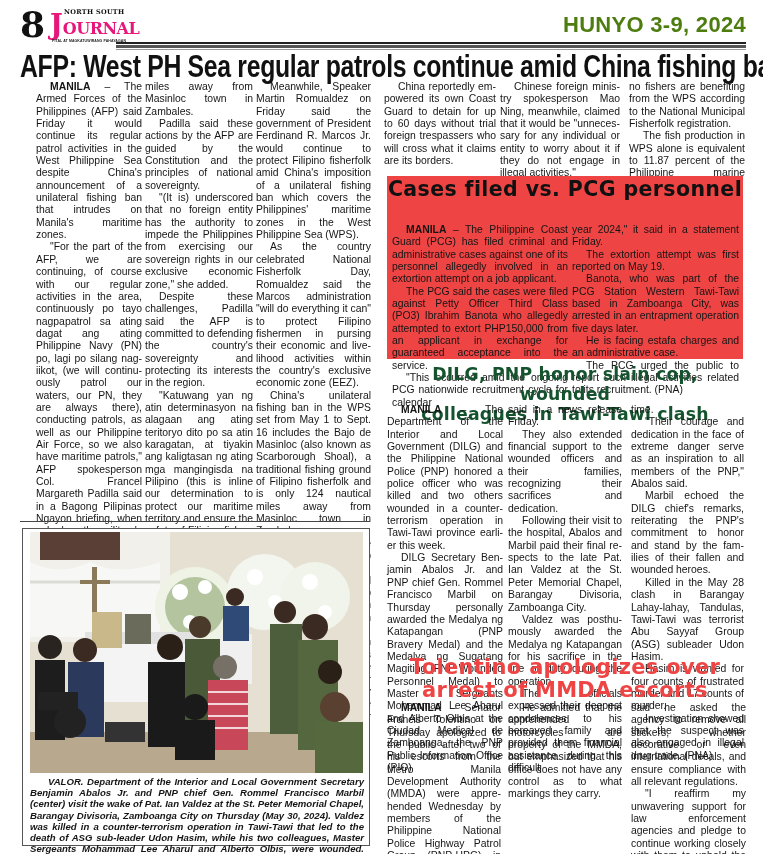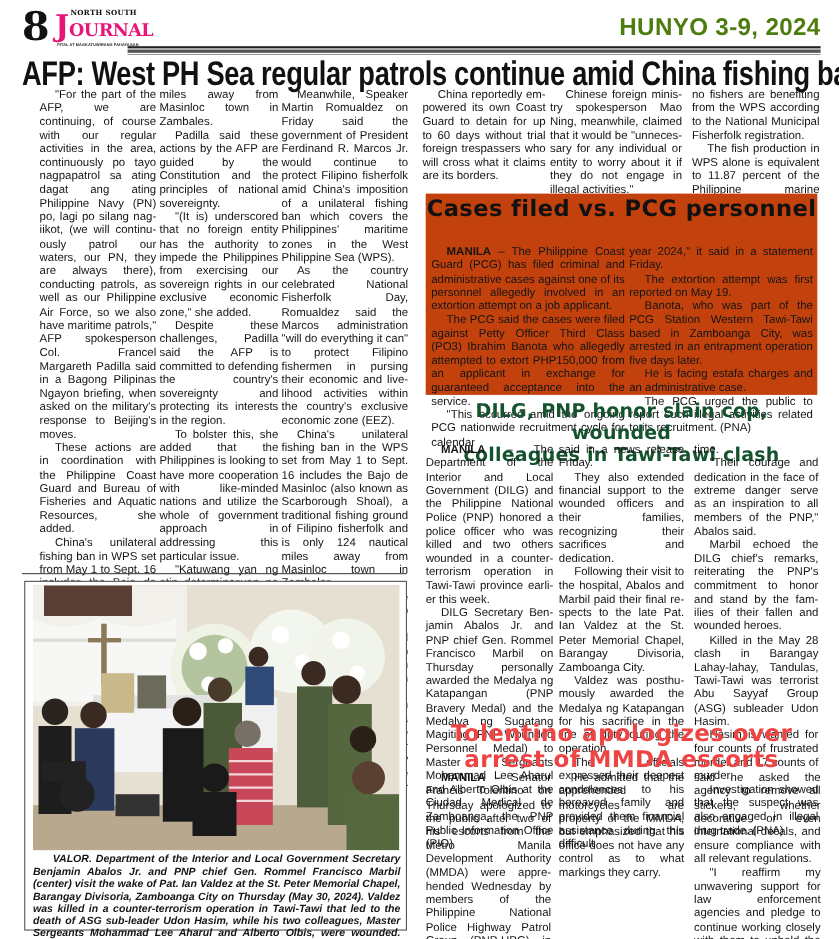--- a/index.html
+++ b/index.html
@@ -33,21 +33,21 @@
   .afp-c2 { left: 145px; top: 81px; width: 108px; }
   .afp-c3 { left: 256px; top: 81px; width: 115px; }
   .afp-c4 { left: 384px; top: 81px; width: 112px; }
   .afp-c5 { left: 500px; top: 81px; width: 120px; }
   .afp-c6 { left: 629px; top: 81px; width: 116px; }
 
   
   .afp-rule { position: absolute; left: 20px; top: 521px; width: 350px; height: 1px; background: #444; }
 
   
-  .cases-box { position: absolute; left: 387px; top: 176px; width: 356px; height: 183px; background: #c2410c; }
+  .cases-box { position: absolute; left: 387px; top: 176px; width: 356px; height: 183px; background: #ef4444; }
   .cases-headline { position: absolute; left: 0; top: 2px; width: 356px; text-align: center; font-family: "DejaVu Sans", sans-serif; font-weight: bold; font-size: 20.5px; line-height: 22px; letter-spacing: 0.4px; color: #111; }
   .cases-c1 { left: 392px; top: 224px; width: 176px; }
   .cases-c2 { left: 572px; top: 224px; width: 167px; }
 
   
   .dilg-headline { position: absolute; left: 387px; top: 364px; width: 356px; text-align: center; font-family: "DejaVu Sans", sans-serif; font-weight: bold; font-size: 17.3px; line-height: 20px; letter-spacing: 0.2px; color: #14532d; }
   .dilg-c1 { left: 387px; top: 404px; width: 116px; }
   .dilg-c2 { left: 508px; top: 404px; width: 114px; }
   .dilg-c3 { left: 631px; top: 404px; width: 113px; }
 
@@ -75,30 +75,30 @@
   </div>
   <div class="issue-date">HUNYO 3-9, 2024</div>
   <div class="rule-a"></div>
   <div class="rule-b"></div>
   <div class="rule-c"></div>
 </div>
 
 <h1 class="main-headline">AFP: West PH Sea regular patrols continue amid China fishing ban</h1>
 
 <div class="col afp-c1">
+    <p><span class="dateline">MANILA</span> – The Armed Forces of the Philippines (AFP) said Friday it would continue its regular patrol activities in the West Philip­pine Sea despite China's announcement of a unilat­eral fishing ban that in­trudes on Manila's maritime zones.</p>
     <p>"For the part of the AFP, we are continuing, of course with our regular activities in the area, continuously po tayo nagpapatrol sa ating dagat ang ating Philippine Navy (PN) po, lagi po silang nag-iikot, (we will continu­ously patrol our waters, our PN, they are always there), conducting patrols, as well as our Philippine Air Force, so we also have maritime patrols," AFP spokesper­son Col. Francel Margareth Padilla said in a Bagong Pilipinas Ngayon briefing, when asked on the military's response to Beijing's moves.</p>
     <p>These actions are in coordination with the Phil­ippine Coast Guard and Bureau of Fisheries and Aquatic Resources, she added.</p>
     <p>China's unilateral fish­ing ban in WPS set from May 1 to Sept. 16 includes the Bajo de Masinloc (also known as Scarborough Shoal), a traditional fishing ground of Filipino fisherfolk and is only 124 nautical</p>
   </div>
 <div class="col afp-c2">
     <p style="text-indent: 0px;">miles away from Masinloc town in Zambales.</p>
     <p>Padilla said these actions by the AFP are guided by the Constitution and the principles of national sovereignty.</p>
     <p>"(It is) underscored that no foreign entity has the authority to impede the Phil­ippines from exercising our sovereign rights in our ex­clusive economic zone," she added.</p>
     <p>Despite these challeng­es, Padilla said the AFP is committed to defending the country's sovereignty and protecting its interests in the region.</p>
-    <p>To bolster this, she add­ed that the Philippines is looking to have more coop­eration with like-minded nations and utilize the whole of government ap­proach in addressing this particular issue.</p>
     <p>"Katuwang yan ng atin determinasyon na alagaan ang ating teritoryo dito po sa atin karagatan, at tiyakin ang kaligtasan ng ating mga mangingisda na Pilipino (this is inline our determi­nation to protect our mari­time territory and ensure the safety of Filipino fisher­men)," Padilla said.</p>
     <p>The AFP official also said they have contingency plans in place should Chi­na ramp up its "illegal, co­ercive, aggressive, and de­ceptive" activities.</p>
   </div>
 <div class="col afp-c3">
     <p style="text-indent: 14px;">Meanwhile, Speaker Martin Romualdez on Friday said the government of President Ferdinand R. Marcos Jr. would continue to protect Filipino fisherfolk amid China's imposition of a unilateral fishing ban which covers the Philip­pines' maritime zones in the West Philippine Sea (WPS).</p>
     <p>As the country celebrat­ed National Fisherfolk Day, Romualdez said the Mar­cos administration "will do everything it can" to protect Filipino fishermen in purs­ing their economic and live­lihood activities within the country's exclusive eco­nomic zone (EEZ).</p>
     <p>China's unilateral fish­ing ban in the WPS set from May 1 to Sept. 16 includes the Bajo de Masinloc (also known as Scarborough Shoal), a traditional fishing ground of Filipino fisherfolk and is only 124 nautical miles away from Masinloc town in Zambales.</p>
     <p>"We will use all the pow­ers we have to keep them safe," he said.</p>
     <p>Romualdez said China should stop threatening to detain Filipinos fishing with­in the Philippines' EEZ.</p>
     <p>"Our countrymen cannot be considered as trespass­ers. It is the Chinese and other foreigners illegally entering our maritime wa­ters under international law</p>

